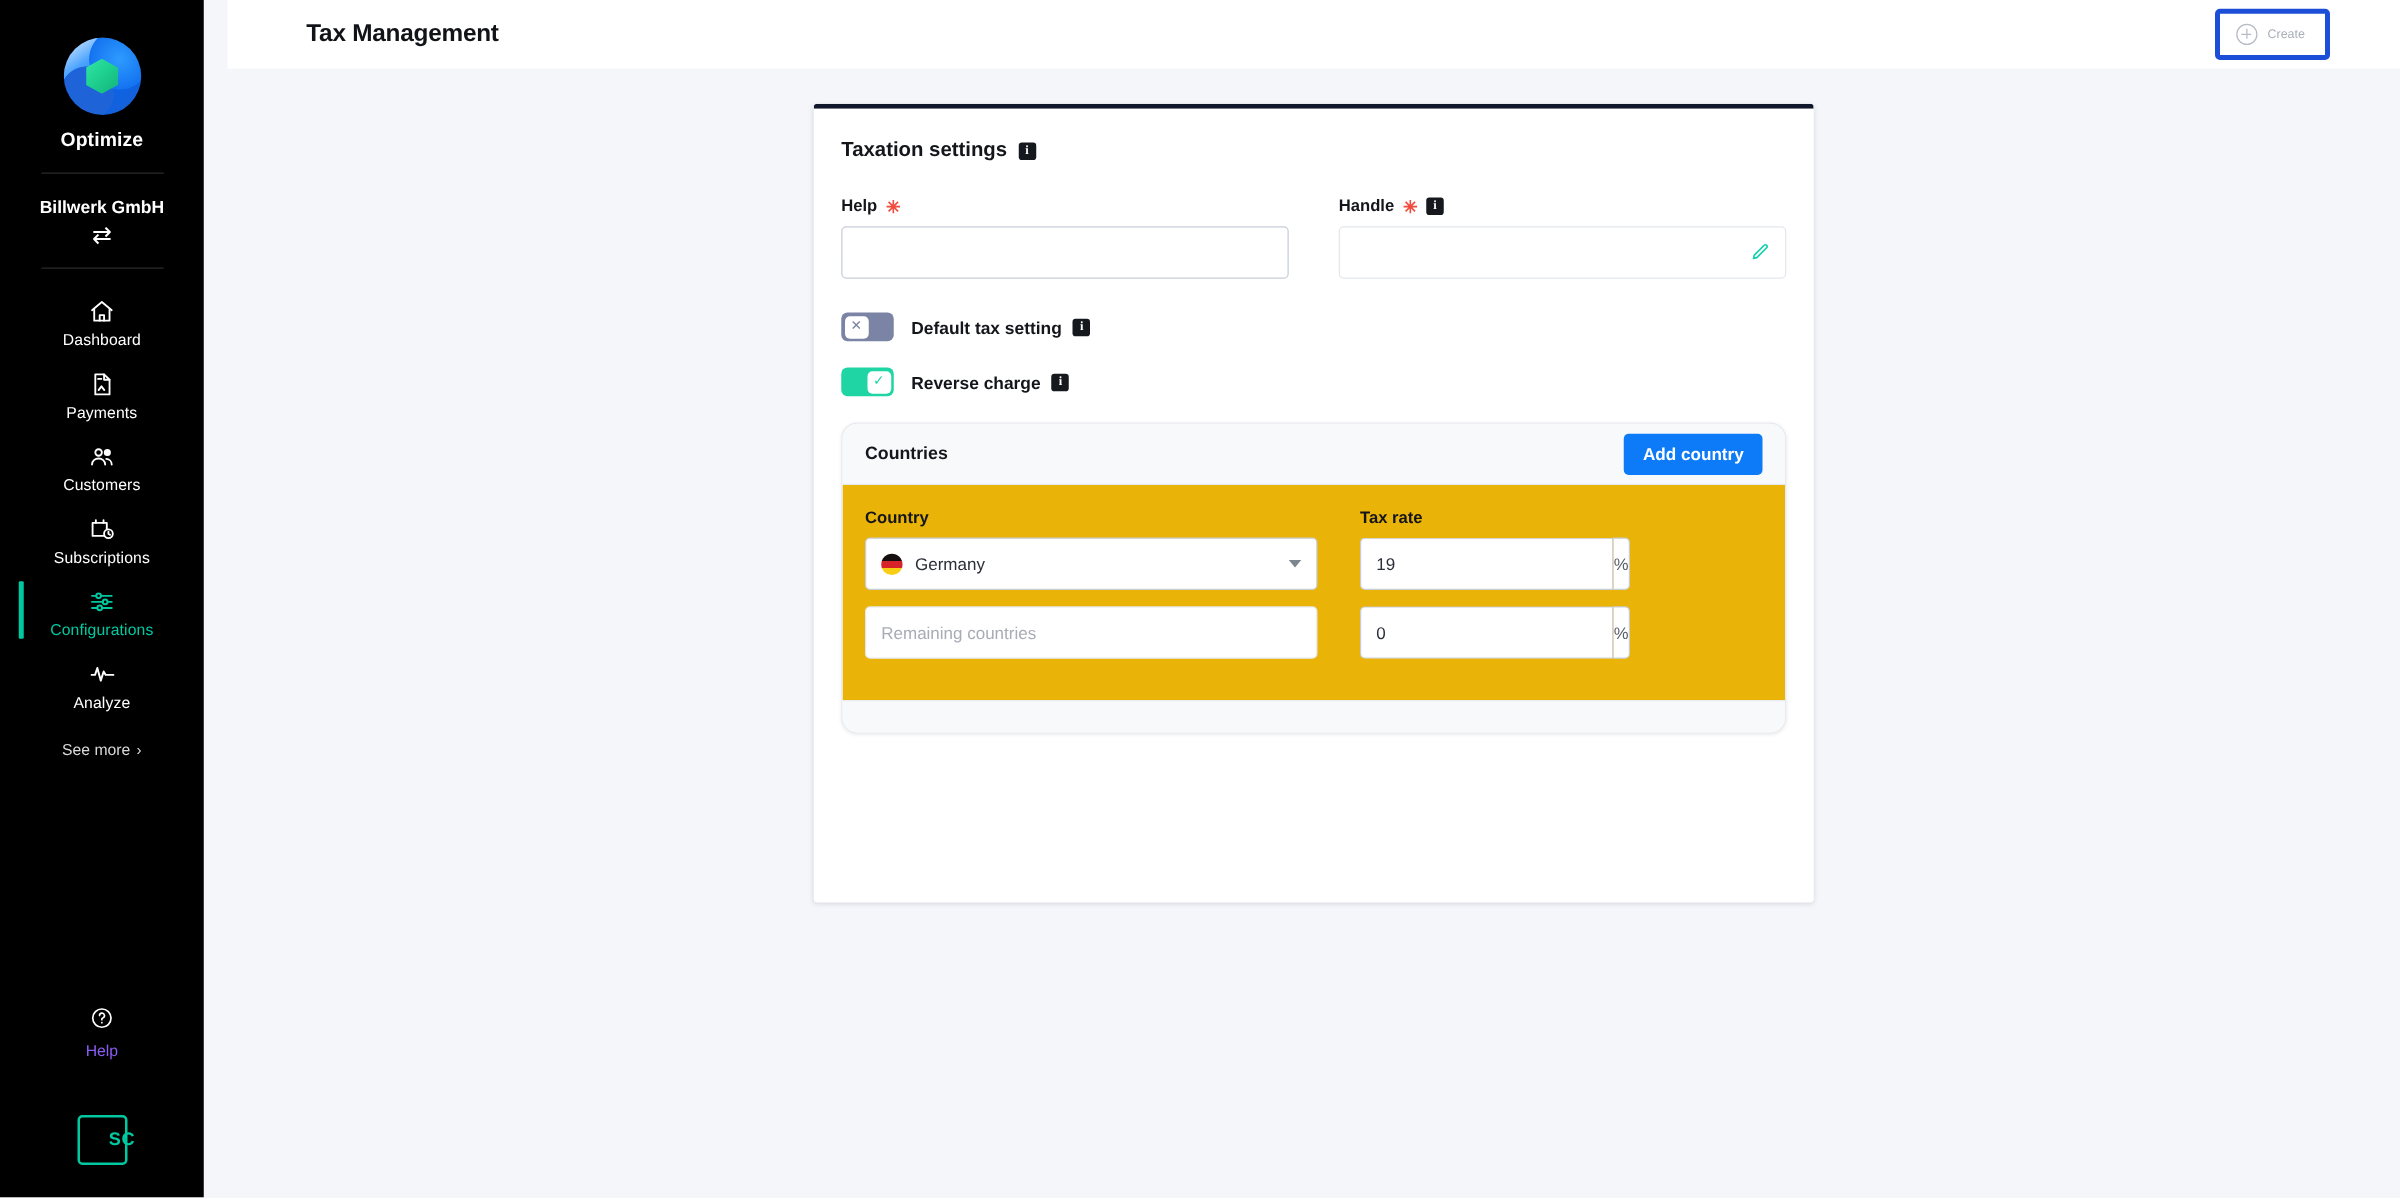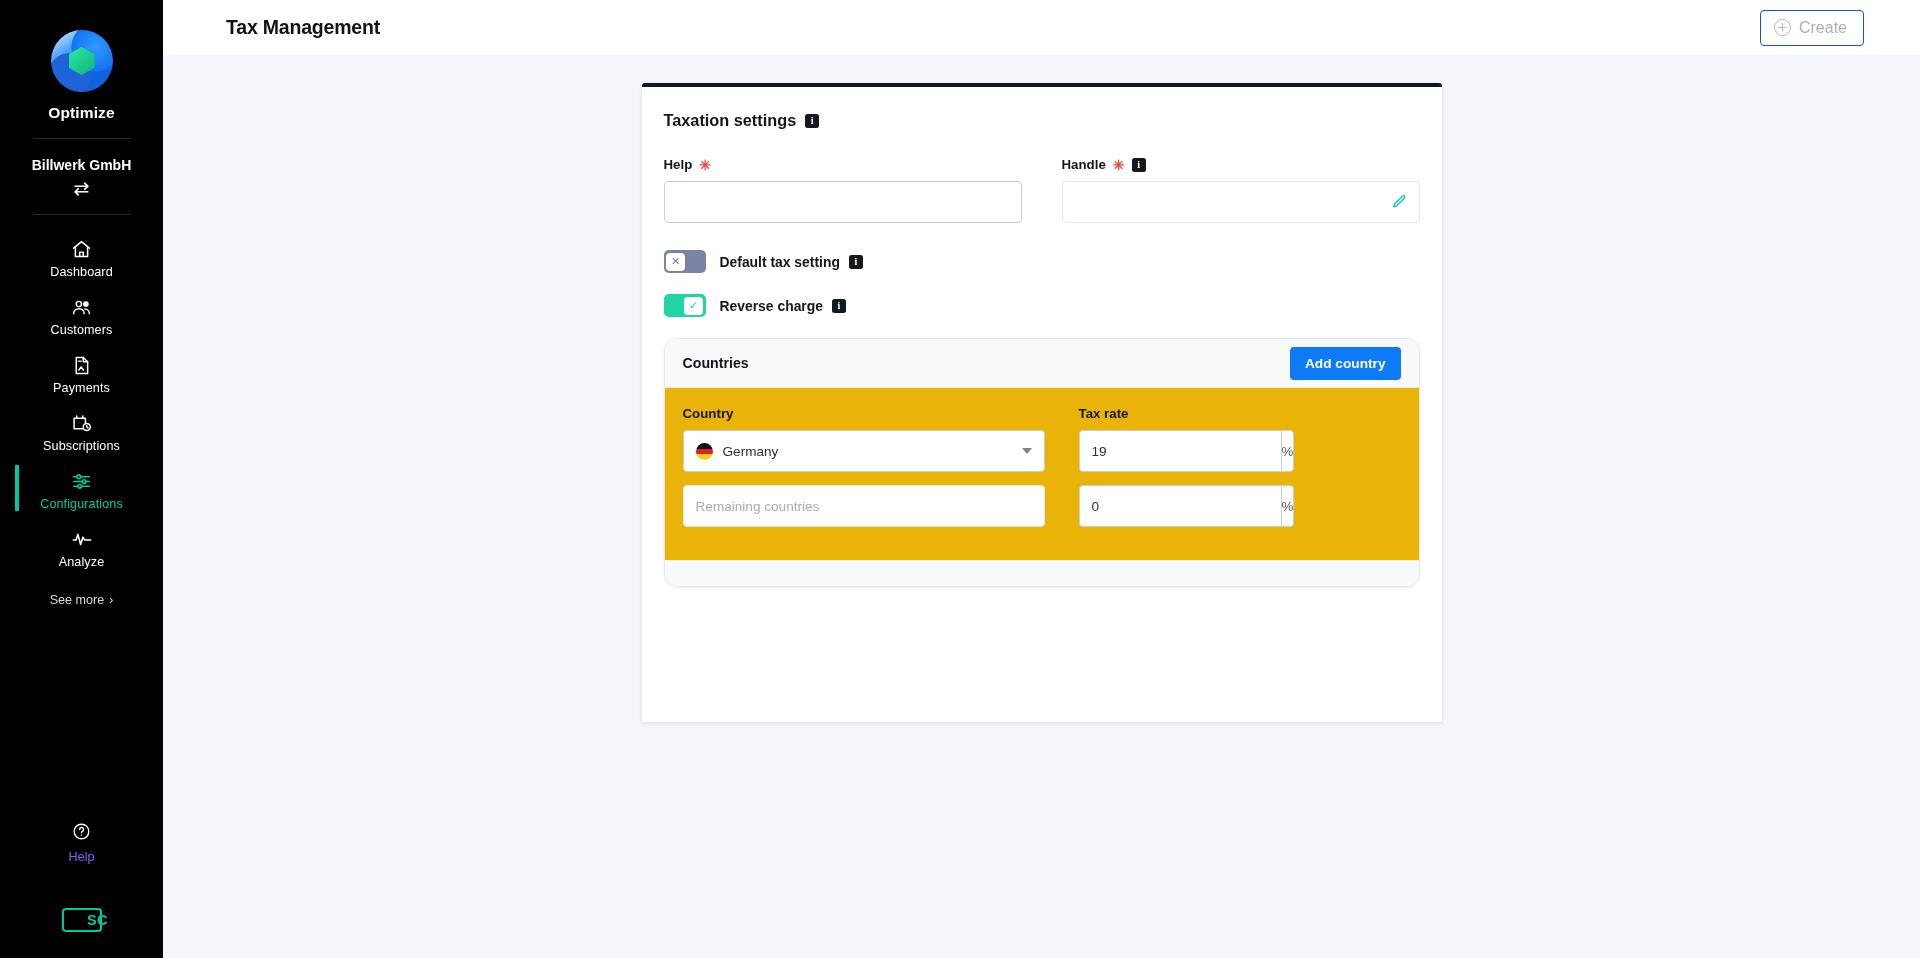--- a/index.html
+++ b/index.html
@@ -78,40 +78,40 @@
     display: flex; flex-direction: column; align-items: center;
     padding-bottom: 26px;
   }
   .help-item {
     display: flex; flex-direction: column; align-items: center; cursor: pointer;
     margin-bottom: 44px;
   }
   .help-item .nav-icon { color: #ffffff; }
   .help-item .nav-label { color: #8b5cf6; font-size: 12.6px; margin-top: 5px; }
   .avatar {
-    width: 40px; height: 24px; border: 2px solid #00c9a0; border-radius: 4px;
+    width: 40px; height: 40px; border: 2px solid #00c9a0; border-radius: 4px;
     display: flex; align-items: center; justify-content: center;
     color: #00c9a0; font-size: 14.5px; font-weight: 700; letter-spacing: .4px;
     cursor: pointer;
     padding-left: 32px;
   }
 
   
-  .main { flex: 1; height: 958px; display: flex; flex-direction: column; background: #f4f6f9; }
+  .main { flex: 1; height: 958px; display: flex; flex-direction: column; background: #f4f6f9; padding-left: 19px; }
   .topbar {
     height: 55px; background: #ffffff; flex-shrink: 0;
     display: flex; align-items: center; justify-content: space-between;
     padding: 0 56px 0 63px;
   }
   .page-title { font-size: 19.5px; font-weight: 700; color: #111318; letter-spacing: -.2px; }
   .create-btn {
     display: flex; align-items: center; gap: 8px;
-    border: 1px solid #1d4ed8; border-radius: 4px;
+    border: 4px solid #1d4ed8; border-radius: 4px;
     background: #ffffff; color: #a9aeb8;
-    font-size: 16px; padding: 8px 16px 8px 13px;
+    font-size: 10px; padding: 8px 16px 8px 13px;
     cursor: not-allowed;
   }
   .create-btn .plus-circle {
     width: 17px; height: 17px; border-radius: 50%;
     border: 1.4px solid #b6bac3; position: relative;
   }
   .create-btn .plus-circle::before, .create-btn .plus-circle::after {
     content: ""; position: absolute; background: #b6bac3;
   }
   .create-btn .plus-circle::before { left: 3.4px; top: 7px; width: 7.2px; height: 1.4px; }
@@ -267,39 +267,39 @@
               <path d="M5 9.8V20h14V9.8"></path>
               <path d="M10 20v-5h4v5"></path>
             </svg>
         </span>
         <span class="nav-label">Dashboard</span>
       </div>
 
       <div class="nav-item">
         <span class="nav-icon">
           <svg width="21" height="21" viewBox="0 0 24 24" fill="none" stroke="currentColor" stroke-width="1.7" stroke-linecap="round" stroke-linejoin="round">
+              <path d="M6 2.8h8l5 5v13.4H6z"></path>
+              <path d="M14 2.8v5h5"></path>
+              <path d="M8.5 7h3"></path>
+              <path d="M9 17.2l2.6-3.4 2.6 3.4"></path>
+            </svg>
+        </span>
+        <span class="nav-label">Payments</span>
+      </div>
+
+      <div class="nav-item">
+        <span class="nav-icon">
+          <svg width="21" height="21" viewBox="0 0 24 24" fill="none" stroke="currentColor" stroke-width="1.7" stroke-linecap="round" stroke-linejoin="round">
               <circle cx="9" cy="8" r="3"></circle>
               <path d="M3 19c0-3.3 2.7-5.5 6-5.5s6 2.2 6 5.5"></path>
               <circle cx="17" cy="8" r="2.4" fill="currentColor"></circle>
               <path d="M16 13.8c2.6.2 5 2.3 5 5.2"></path>
             </svg>
         </span>
         <span class="nav-label">Customers</span>
-      </div>
-
-      <div class="nav-item">
-        <span class="nav-icon">
-          <svg width="21" height="21" viewBox="0 0 24 24" fill="none" stroke="currentColor" stroke-width="1.7" stroke-linecap="round" stroke-linejoin="round">
-              <path d="M6 2.8h8l5 5v13.4H6z"></path>
-              <path d="M14 2.8v5h5"></path>
-              <path d="M8.5 7h3"></path>
-              <path d="M9 17.2l2.6-3.4 2.6 3.4"></path>
-            </svg>
-        </span>
-        <span class="nav-label">Payments</span>
       </div>
 
       <div class="nav-item">
         <span class="nav-icon">
           <svg width="21" height="21" viewBox="0 0 24 24" fill="none" stroke="currentColor" stroke-width="1.7" stroke-linecap="round" stroke-linejoin="round">
               <path d="M3.5 6h13v12h-13z"></path>
               <path d="M6.5 3.5V6M13.5 3.5V6"></path>
               <circle cx="18" cy="16" r="4" fill="#000"></circle>
               <path d="M18 14.2V16l1.4 1"></path>
             </svg>

